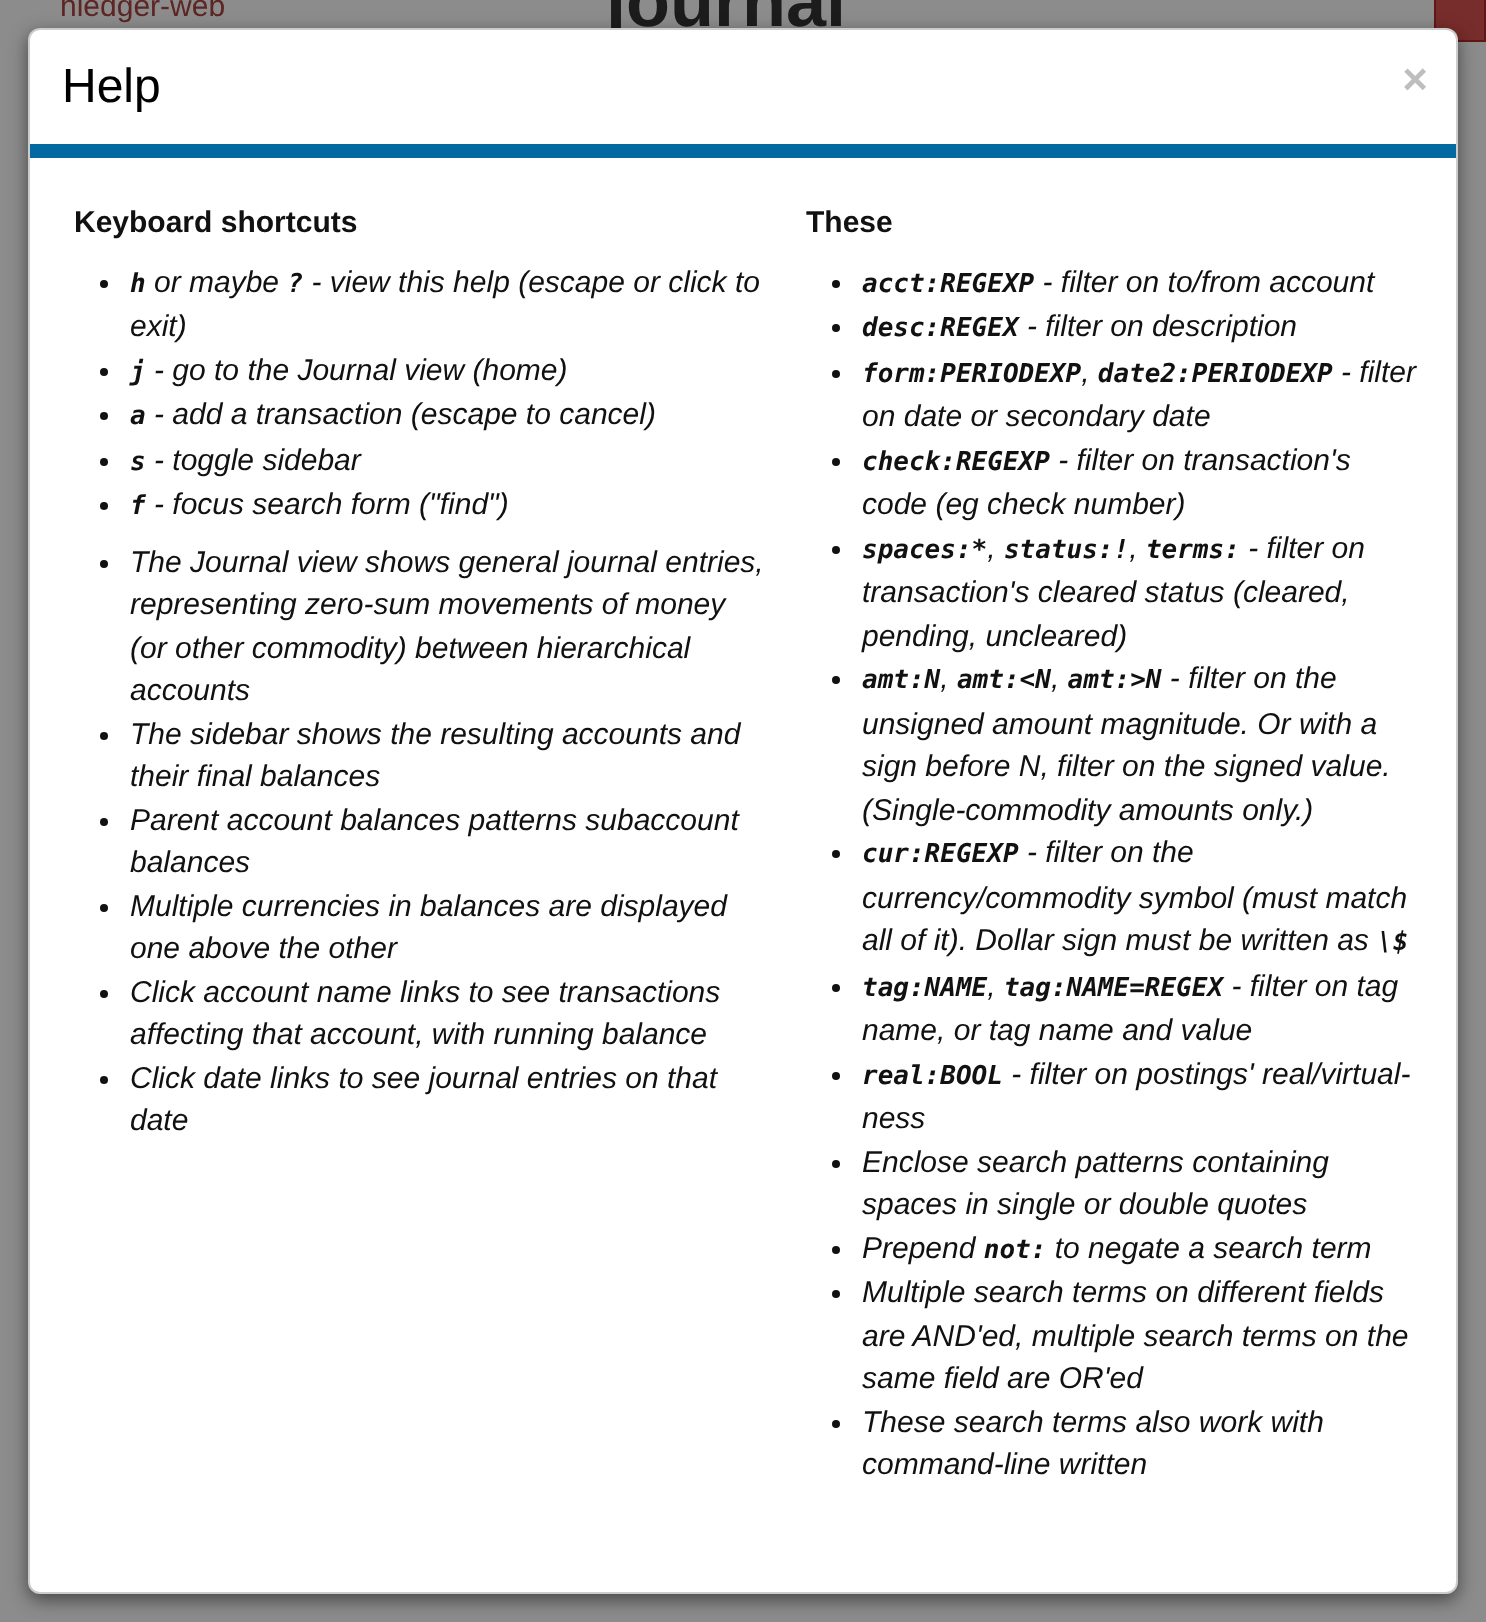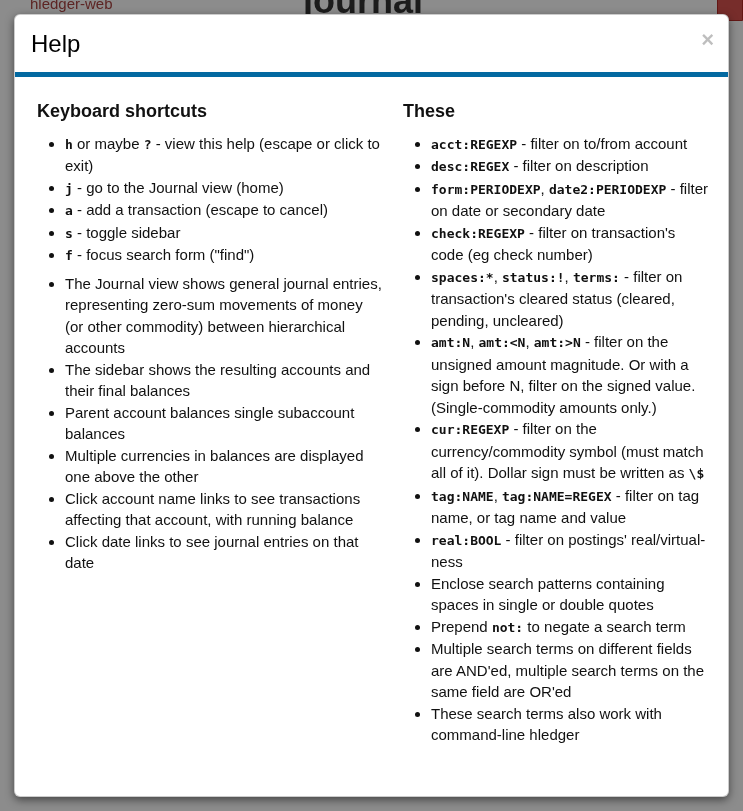--- a/index.html
+++ b/index.html
@@ -42,21 +42,21 @@
     width: 715px; height: 783px;
     background: #fff;
     border: 1px solid rgba(0,0,0,.2);
     border-radius: 6px;
     box-shadow: 0 3px 9px rgba(0,0,0,.5);
     overflow: hidden;
   }
   .modal-header {
     position: relative;
     padding: 15px 16px 13px 16px;
-    border-bottom: 5px solid #0369a1;
+    border-bottom: 7px solid #0369a1;
   }
   .modal-title {
     font-size: 24px; font-weight: 500; color: #000; line-height: 1.2;
   }
   .close-btn {
     position: absolute; top: 14px; right: 14px;
     background: none; border: none; cursor: pointer;
     font-size: 22px; font-weight: bold; line-height: 1;
     color: #000; opacity: 0.25;
     font-family: "Liberation Sans", sans-serif;
@@ -64,34 +64,35 @@
   .modal-body {
     display: flex;
     padding: 16px 20px 10px 22px;
     gap: 18px;
   }
   .col { min-width: 0; }
   .col.left  { flex: 0 0 348px; }
   .col.right { flex: 1 1 auto; }
 
   .section-heading {
-    font-size: 18px; font-weight: bold; color: #111;
+    font-size: 15px; font-weight: bold; color: #111;
     margin: 8px 0 11px 0;
   }
   .section-heading.spaced { margin-top: 24px; }
 
   ul.help-list {
     margin: 0 0 6px 0;
     padding-left: 28px;
     list-style: disc;
   }
   ul.help-list li {
     font-size: 15px;
     line-height: 21.5px;
     color: #111;
+    font-style: italic;
   }
   ul.help-list code {
     font-family: "DejaVu Sans Mono", monospace;
     font-weight: bold;
     font-size: 13px;
     color: #111;
   }
 </style>
 </head>
 <body>
@@ -115,38 +116,38 @@
       <ul class="help-list">
           <li><code>h</code> or maybe <code>?</code> - view this help (escape or click to exit)</li>
           <li><code>j</code> - go to the Journal view (home)</li>
           <li><code>a</code> - add a transaction (escape to cancel)</li>
           <li><code>s</code> - toggle sidebar</li>
           <li><code>f</code> - focus search form ("find")</li>
         </ul>
       <ul class="help-list">
           <li>The Journal view shows general journal entries, representing zero-sum movements of money (or other commodity) between hierarchical accounts</li>
           <li>The sidebar shows the resulting accounts and their final balances</li>
-          <li>Parent account balances single subaccount balances</li>
+          <li>Parent account balances patterns subaccount balances</li>
           <li>Multiple currencies in balances are displayed one above the other</li>
           <li>Click account name links to see transactions affecting that account, with running balance</li>
           <li>Click date links to see journal entries on that date</li>
         </ul>
     </div>
     <div class="col right">
       <div class="section-heading">These</div>
       <ul class="help-list">
           <li><code>acct:REGEXP</code> - filter on to/from account</li>
           <li><code>desc:REGEX</code> - filter on description</li>
           <li><code>form:PERIODEXP</code>, <code>date2:PERIODEXP</code> - filter on date or secondary date</li>
           <li><code>check:REGEXP</code> - filter on transaction's code (eg check number)</li>
           <li><code>spaces:*</code>, <code>status:!</code>, <code>terms:</code> - filter on transaction's cleared status (cleared, pending, uncleared)</li>
           <li><code>amt:N</code>, <code>amt:&lt;N</code>, <code>amt:&gt;N</code> - filter on the unsigned amount magnitude. Or with a sign before N, filter on the signed value. (Single-commodity amounts only.)</li>
           <li><code>cur:REGEXP</code> - filter on the currency/commodity symbol (must match all of it). Dollar sign must be written as <code>\$</code></li>
           <li><code>tag:NAME</code>, <code>tag:NAME=REGEX</code> - filter on tag name, or tag name and value</li>
           <li><code>real:BOOL</code> - filter on postings' real/virtual-ness</li>
           <li>Enclose search patterns containing spaces in single or double quotes</li>
           <li>Prepend <code>not:</code> to negate a search term</li>
           <li>Multiple search terms on different fields are AND'ed, multiple search terms on the same field are OR'ed</li>
-          <li>These search terms also work with command-line hledger</li>
+          <li>These search terms also work with command-line written</li>
         </ul>
     </div>
   </div>
 </div>
 
 </body></html>

